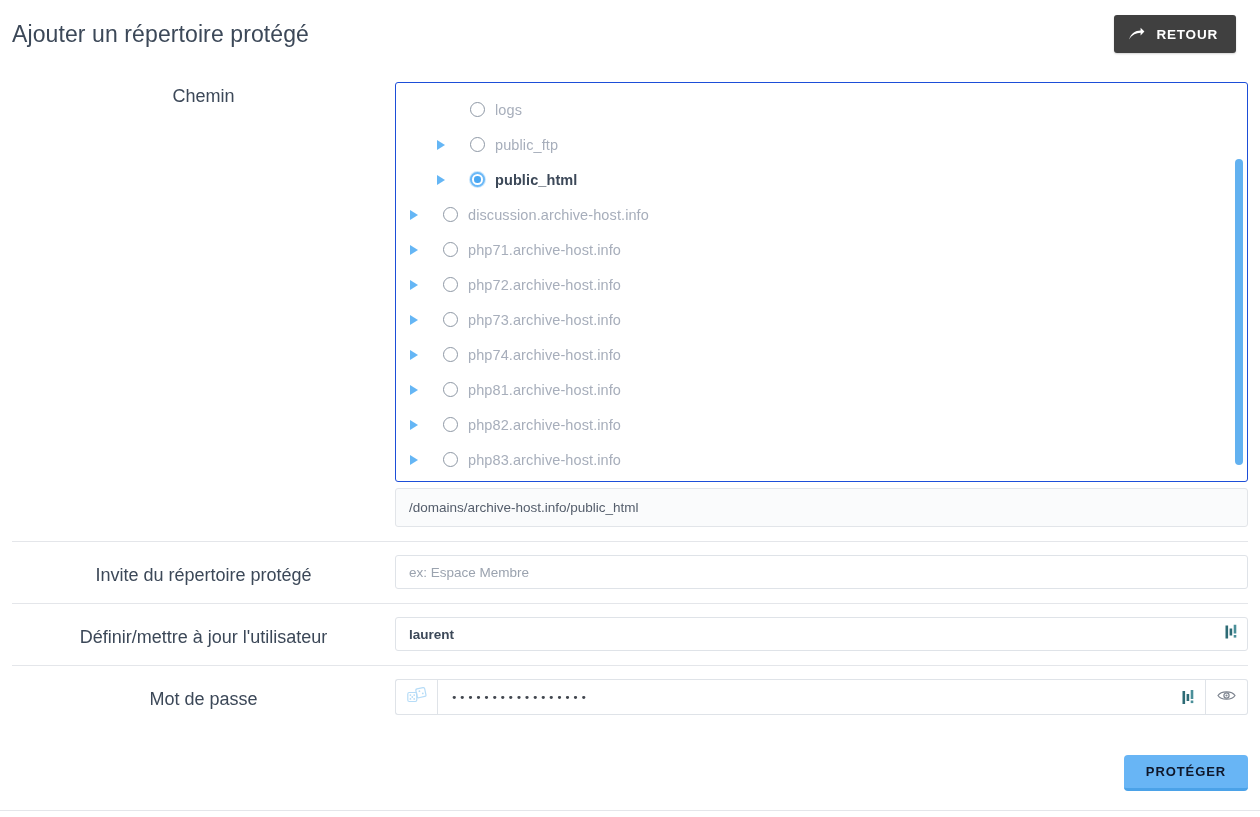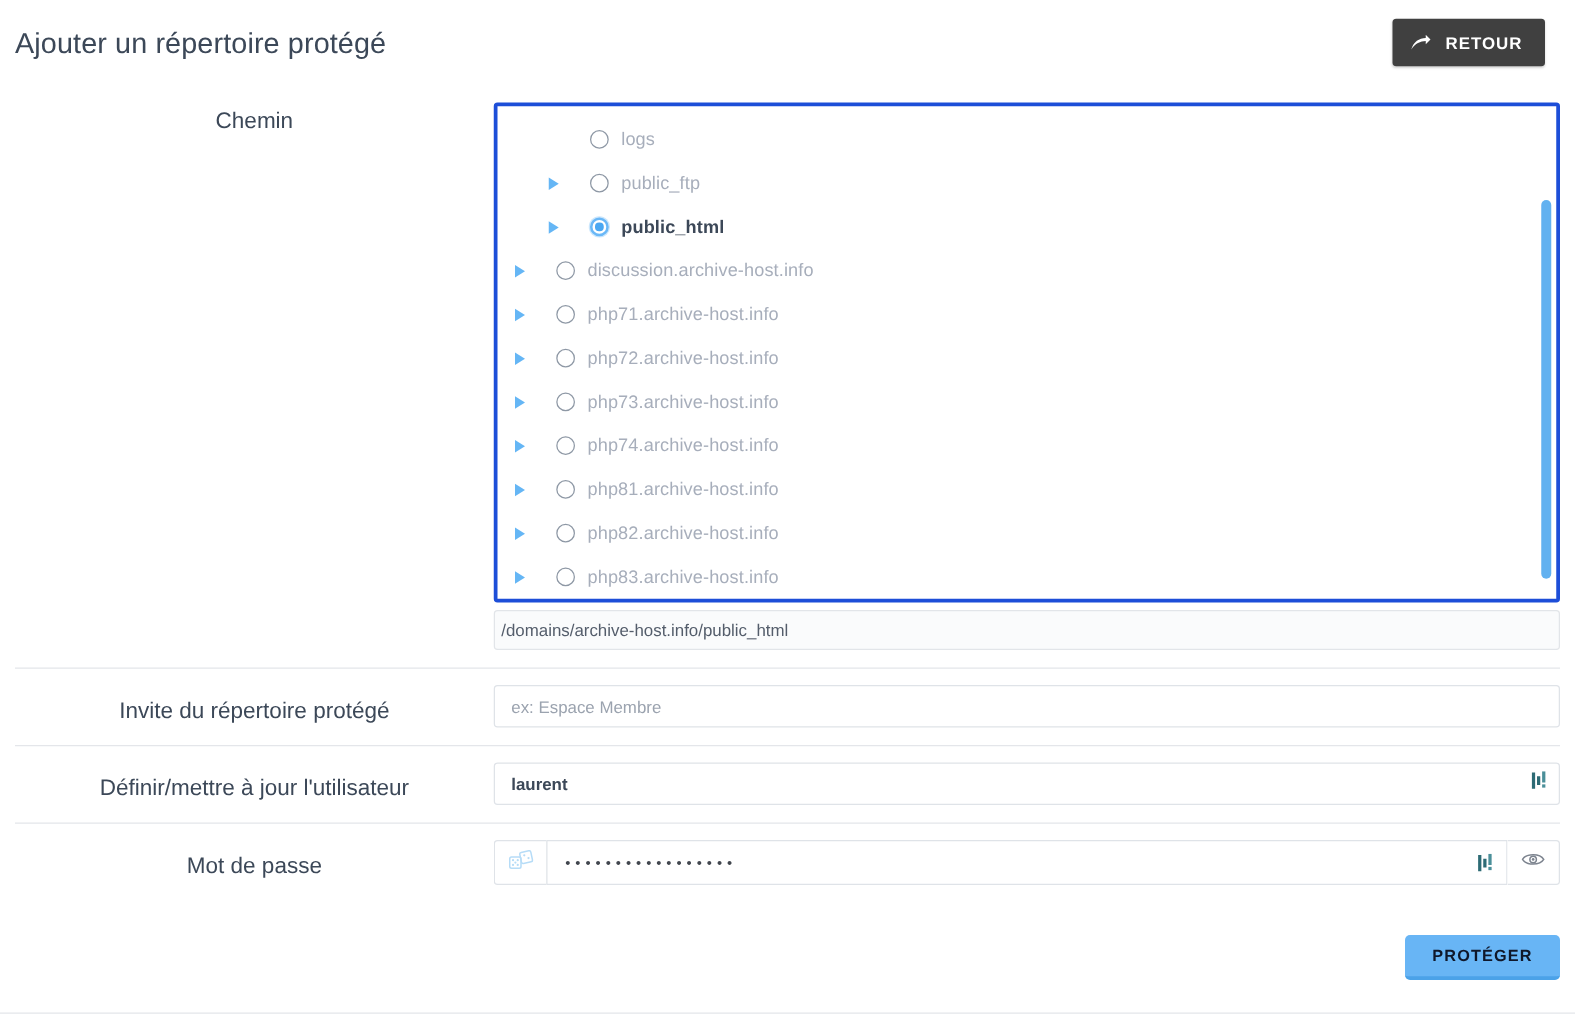--- a/index.html
+++ b/index.html
@@ -76,21 +76,21 @@
     text-align: center;
   }
   .row-label.top-label { padding-top: 3px; }
   .row-field {
     flex: 1 1 auto;
     min-width: 0;
   }
 
   
   .tree-box {
-    border: 3px solid #1d4ed8;
+    border: 1px solid #1d4ed8;
     border-radius: 3px;
     background: #ffffff;
     height: 400px;
     position: relative;
     overflow: hidden;
   }
   .tree-scroll {
     height: 100%;
     overflow: hidden;
     padding: 9px 0 0 0;
@@ -160,27 +160,27 @@
   .tree-scrollbar-thumb {
     position: absolute;
     left: 0;
     width: 8px;
     border-radius: 6px;
     background: #62b1f0;
   }
 
   .path-input {
     margin-top: 6px;
-    height: 32px;
+    height: 39px;
     border: 1px solid #e2e5e9;
     border-radius: 3px;
     background: #fafbfc;
     display: flex;
     align-items: center;
-    padding: 0 5px;
+    padding: 0 13px;
     font-size: 13.5px;
     color: #545d6b;
   }
 
   
   .text-input {
     height: 34px;
     width: 100%;
     border: 1px solid #dfe3e8;
     border-radius: 3px;

